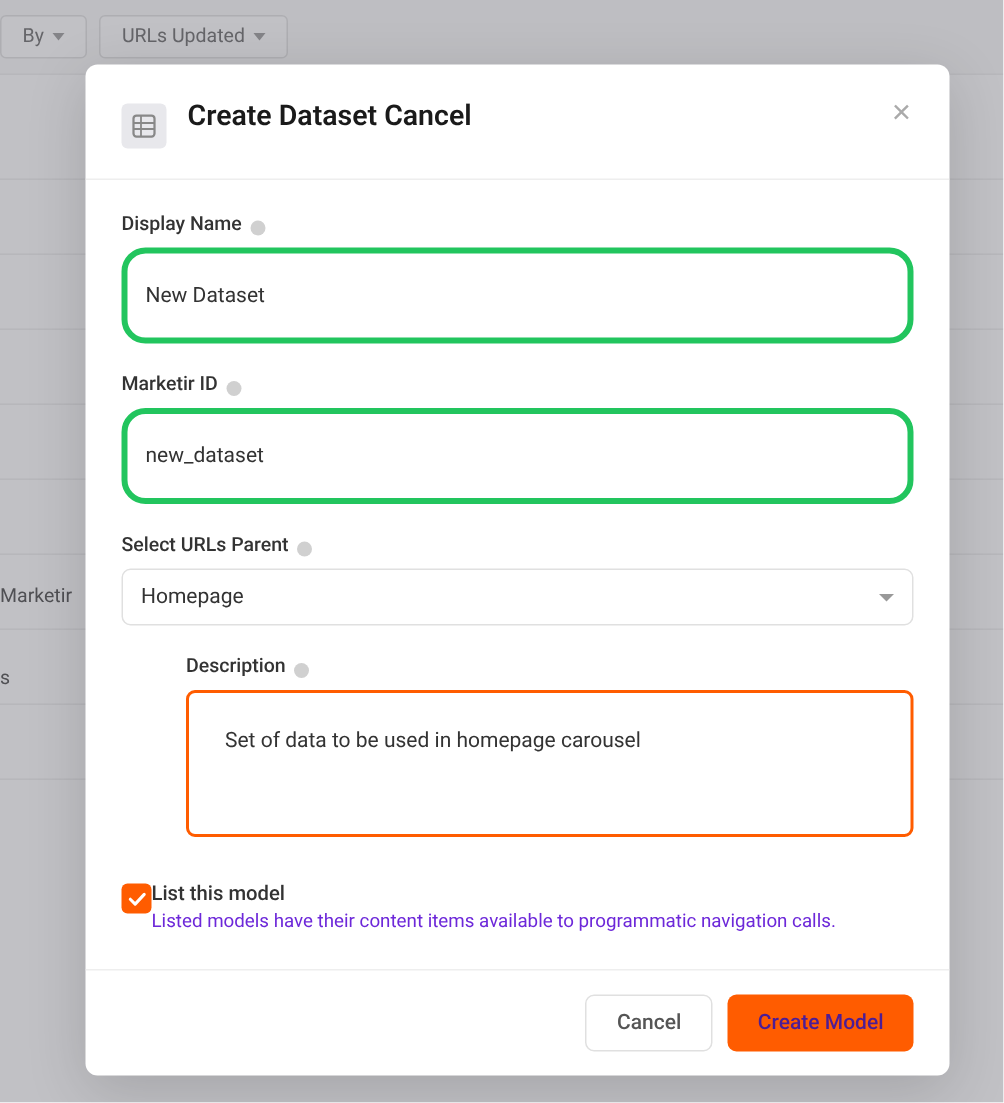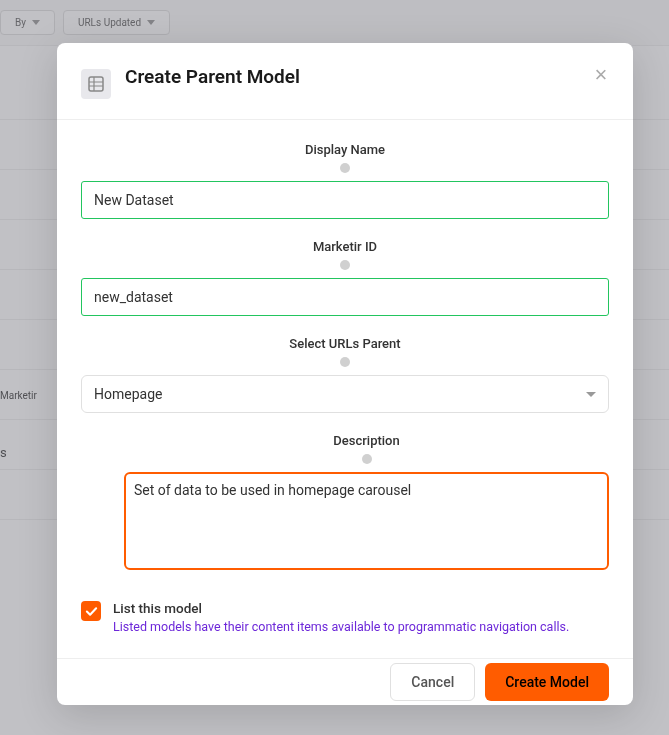--- a/index.html
+++ b/index.html
@@ -37,35 +37,35 @@
       border-bottom: 1px solid #eee;
     }
     .bg-btn {
       display: inline-flex;
       align-items: center;
       gap: 6px;
       padding: 6px 14px;
       background: #fff;
       border: 1px solid #e0e0e0;
       border-radius: 4px;
-      font-size: 10px;
+      font-size: 13px;
       color: #666;
     }
     .bg-btn .arrow-down {
       width: 0;
       height: 0;
       border-left: 4px solid transparent;
       border-right: 4px solid transparent;
       border-top: 5px solid #999;
     }
     .bg-sidebar-text {
       position: absolute;
       left: 0;
       top: 390px;
-      font-size: 10px;
+      font-size: 13px;
       color: #444;
     }
     .bg-sidebar-text2 {
       position: absolute;
       left: 0;
       top: 445px;
       font-size: 13px;
       color: #444;
     }
     .bg-rows {
@@ -143,40 +143,39 @@
       background: #eee;
     }
     .modal-body {
       padding: 22px 24px;
     }
     .form-group {
       margin-bottom: 20px;
     }
     .form-label {
       display: flex;
-      align-items: center;
+      align-items: flex-end;
       gap: 6px;
       font-size: 13px;
       font-weight: 500;
       color: #333;
       margin-bottom: 8px;
-      flex-direction: column;
     }
     .info-dot {
       width: 10px;
       height: 10px;
       border-radius: 50%;
       background: #d0d0d0;
       display: inline-block;
     }
     .form-input {
       width: 100%;
-      padding: 10px 12px;
-      border: 1px solid #22c55e;
-      border-radius: 3px;
+      padding: 20px 12px;
+      border: 4px solid #22c55e;
+      border-radius: 16px;
       font-size: 14px;
       color: #333;
       font-family: inherit;
       outline: none;
     }
     .form-select {
       width: 100%;
       padding: 10px 12px;
       border: 1px solid #e0e0e0;
       border-radius: 6px;
@@ -192,34 +191,34 @@
     }
     .select-arrow {
       width: 0;
       height: 0;
       border-left: 5px solid transparent;
       border-right: 5px solid transparent;
       border-top: 5px solid #999;
     }
     .form-textarea {
       width: 100%;
-      padding: 8px;
+      padding: 24px;
       border: 2px solid #ff5c00;
       border-radius: 6px;
       font-size: 14px;
       color: #333;
       font-family: inherit;
       outline: none;
       resize: none;
       height: 98px;
     }
     .checkbox-row {
       display: flex;
       align-items: flex-start;
-      gap: 12px;
+      gap: 0;
       margin-top: 26px;
     }
     .checkbox {
       width: 20px;
       height: 20px;
       background: #ff5c00;
       border-radius: 4px;
       display: flex;
       align-items: center;
       justify-content: center;
@@ -239,21 +238,21 @@
       font-weight: 500;
       color: #333;
       margin-bottom: 2px;
     }
     .checkbox-desc {
       font-size: 12.5px;
       color: #6d28d9;
       line-height: 1.4;
     }
     .modal-footer {
-      padding: 4px 24px;
+      padding: 16px 24px;
       display: flex;
       justify-content: flex-end;
       gap: 10px;
       border-top: 1px solid #eee;
     }
     .btn {
       padding: 10px 20px;
       border-radius: 6px;
       font-size: 14px;
       font-weight: 500;
@@ -261,21 +260,21 @@
       border: none;
       font-family: inherit;
     }
     .btn-secondary {
       background: #fff;
       color: #555;
       border: 1px solid #e0e0e0;
     }
     .btn-primary {
       background: #ff5c00;
-      color: #000000;
+      color: #4c1d95;
       text-align: right;
     }
   </style>
 </head>
 <body>
 
 <div class="bg-content">
   <div class="bg-toolbar">
     <div class="bg-btn">
       <span>By</span>
@@ -307,21 +306,21 @@
   <div class="modal-header">
     <div class="modal-header-icon">
       <svg viewBox="0 0 16 16" fill="none">
         <rect x="1" y="1" width="14" height="14" rx="2" fill="none" stroke="#888" stroke-width="1.5"></rect>
         <line x1="1" y1="6" x2="15" y2="6" stroke="#888" stroke-width="1.2"></line>
         <line x1="1" y1="10" x2="15" y2="10" stroke="#888" stroke-width="1.2"></line>
         <line x1="6" y1="1" x2="6" y2="15" stroke="#888" stroke-width="1.2"></line>
       </svg>
     </div>
     <div class="modal-header-text">
-      <h2>Create Parent Model</h2>
+      <h2>Create Dataset Cancel</h2>
     </div>
     <button class="modal-close">
       <span>×</span>
     </button>
   </div>
 
   <div class="modal-divider"></div>
 
   <div class="modal-body">
     <div class="form-group">

